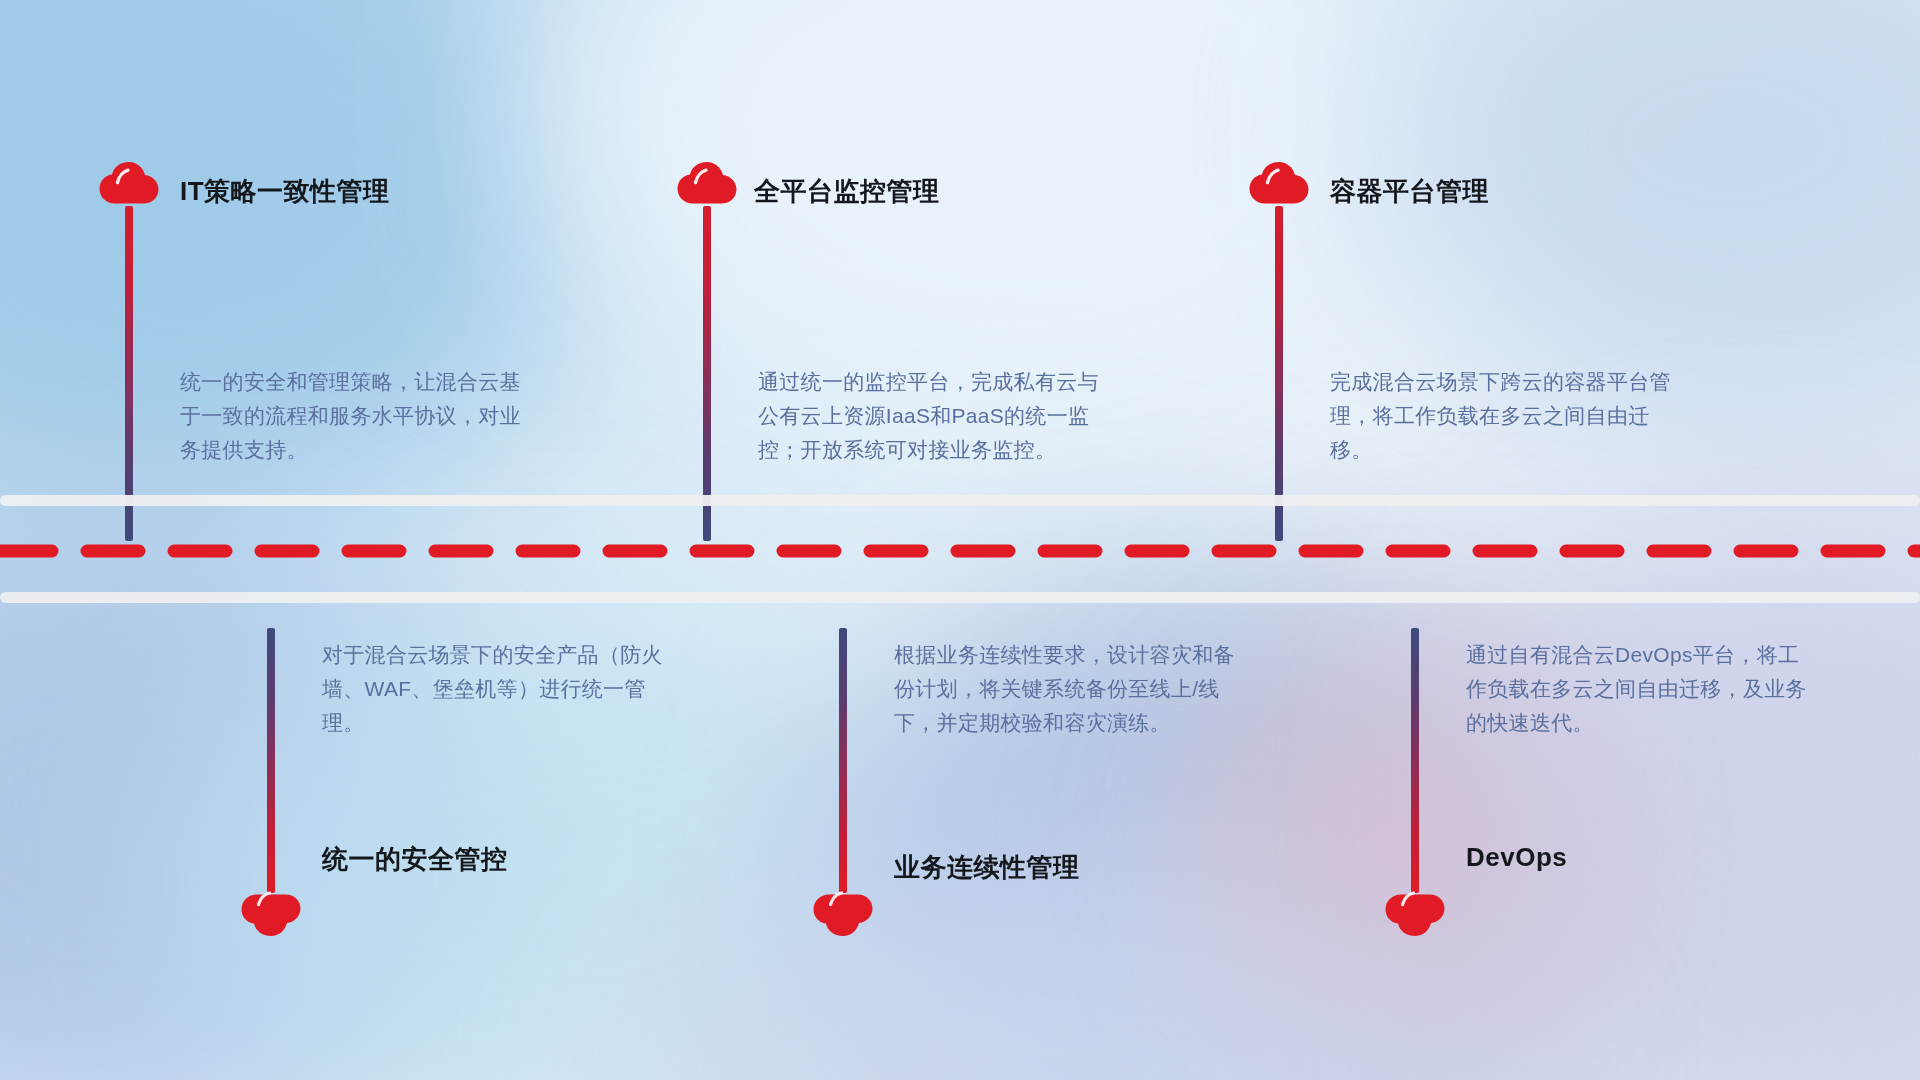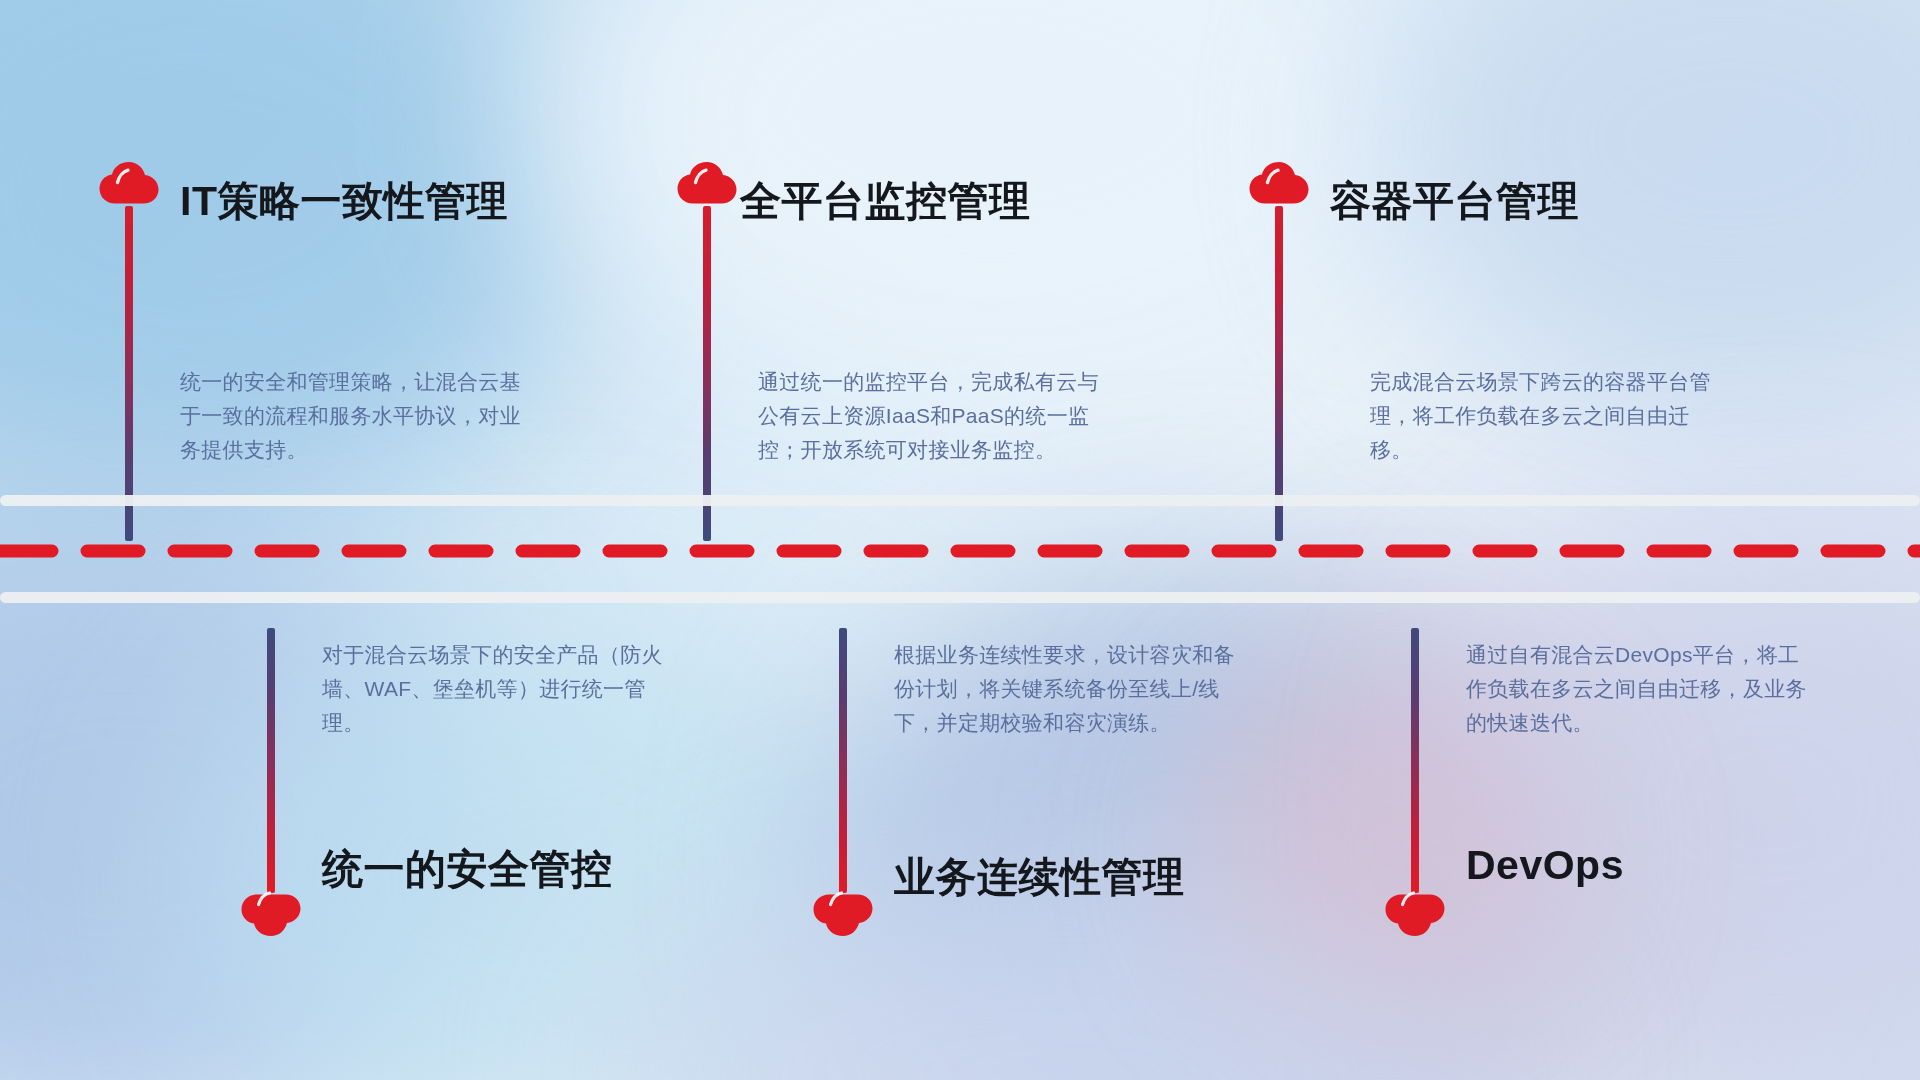--- a/index.html
+++ b/index.html
@@ -91,21 +91,21 @@
     position: absolute;
     width: 8px;
     border-radius: 2px;
   }
   .stem-down { background: linear-gradient(to bottom, #d51d2c 0%, #c01f3a 24%, #8a2f59 52%, #5a3c6f 74%, #3f4a7d 100%); }
   .stem-up   { background: linear-gradient(to bottom, #3f4a7d 0%, #5a3c6f 26%, #8a2f59 50%, #c01f3a 76%, #e11b25 100%); }
 
   
   .heading {
     position: absolute;
-    font-size: 41px;
+    font-size: 26px;
     font-weight: 700;
     color: #14181c;
     letter-spacing: .5px;
     white-space: nowrap;
   }
   .body {
     position: absolute;
     font-size: 21px;
     line-height: 1.62;
     color: #5a6f9e;
@@ -146,36 +146,36 @@
   <div class="marker" style="left:676px; top:160px;">
     <div class="cloud">
       <svg width="62" height="50" viewBox="0 0 62 50">
         <path d="M31 2 C22 2 15.5 7.5 14 14.5 C6.5 15.5 1.5 21.5 1.5 28.8 C1.5 37.2 8.4 43.6 17 43.6 L45.5 43.6 C54 43.6 60.5 37.5 60.5 29.6 C60.5 22 54.6 15.8 47 15.1 C45 7.5 38.8 2 31 2 Z" fill="#e11b25"></path>
         <path d="M19.5 22.5 C21 16 25.5 11.5 30 10.2" stroke="#ffffff" stroke-width="3.4" stroke-linecap="round" fill="none" opacity="0.92"></path>
       </svg>
     </div>
     <div class="stem stem-down" style="left:27px; top:46px; height:335px;"></div>
   </div>
   <div class="col col-top" style="left:676px;">
-    <div class="heading" style="left:64px; top:14px;">全平台监控管理</div>
+    <div class="heading" style="left:78px; top:14px;">全平台监控管理</div>
     <div class="body" style="left:82px; top:205px;">通过统一的监控平台，完成私有云与公有云上资源IaaS和PaaS的统一监控；开放系统可对接业务监控。</div>
   </div>
 
   <div class="marker" style="left:1248px; top:160px;">
     <div class="cloud">
       <svg width="62" height="50" viewBox="0 0 62 50">
         <path d="M31 2 C22 2 15.5 7.5 14 14.5 C6.5 15.5 1.5 21.5 1.5 28.8 C1.5 37.2 8.4 43.6 17 43.6 L45.5 43.6 C54 43.6 60.5 37.5 60.5 29.6 C60.5 22 54.6 15.8 47 15.1 C45 7.5 38.8 2 31 2 Z" fill="#e11b25"></path>
         <path d="M19.5 22.5 C21 16 25.5 11.5 30 10.2" stroke="#ffffff" stroke-width="3.4" stroke-linecap="round" fill="none" opacity="0.92"></path>
       </svg>
     </div>
     <div class="stem stem-down" style="left:27px; top:46px; height:335px;"></div>
   </div>
   <div class="col col-top" style="left:1248px;">
     <div class="heading" style="left:82px; top:14px;">容器平台管理</div>
-    <div class="body" style="left:82px; top:205px;margin-left:40px;">完成混合云场景下跨云的容器平台管理，将工作负载在多云之间自由迁移。</div>
+    <div class="body" style="left:82px; top:205px;">完成混合云场景下跨云的容器平台管理，将工作负载在多云之间自由迁移。</div>
   </div>
 
   <div class="rail rail-top"></div>
   <div class="dash-line">
     <svg width="1920" height="14" viewBox="0 0 1920 14" preserveAspectRatio="none">
       <line x1="0" y1="7" x2="1920" y2="7" stroke="#e11b25" stroke-width="13" stroke-linecap="round" stroke-dasharray="52 35"></line>
     </svg>
   </div>
   <div class="rail rail-bottom"></div>
 

